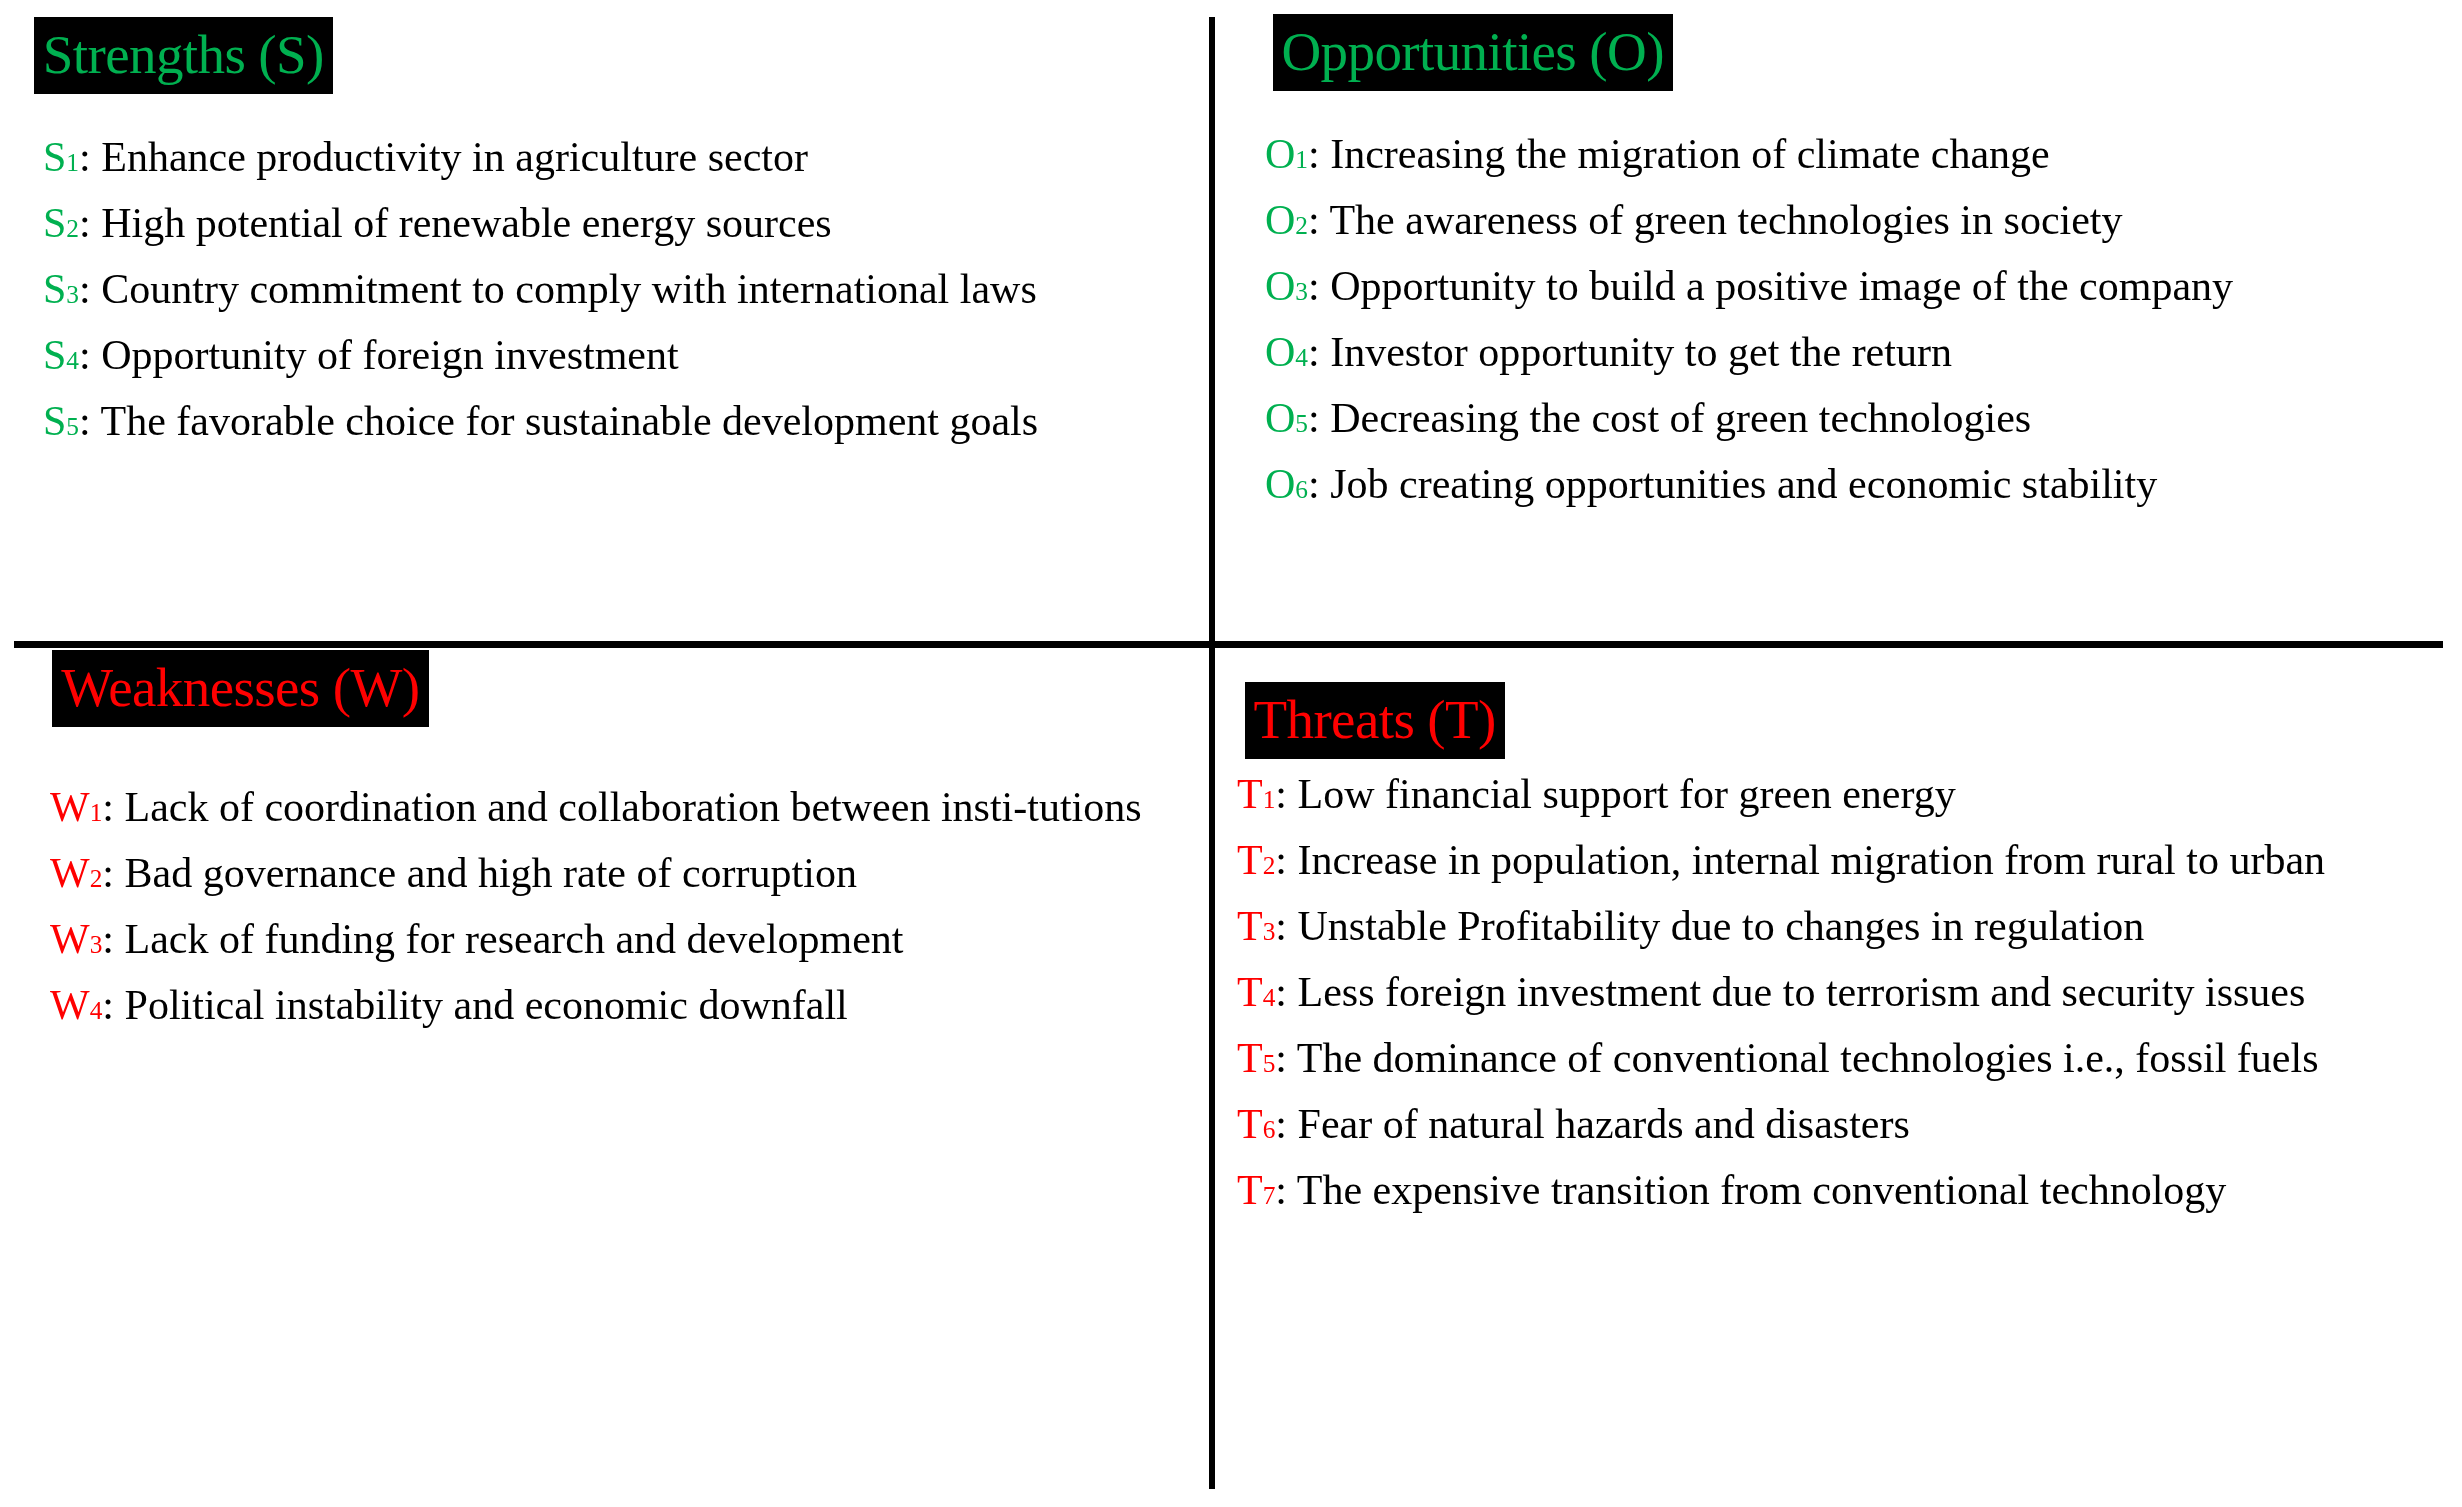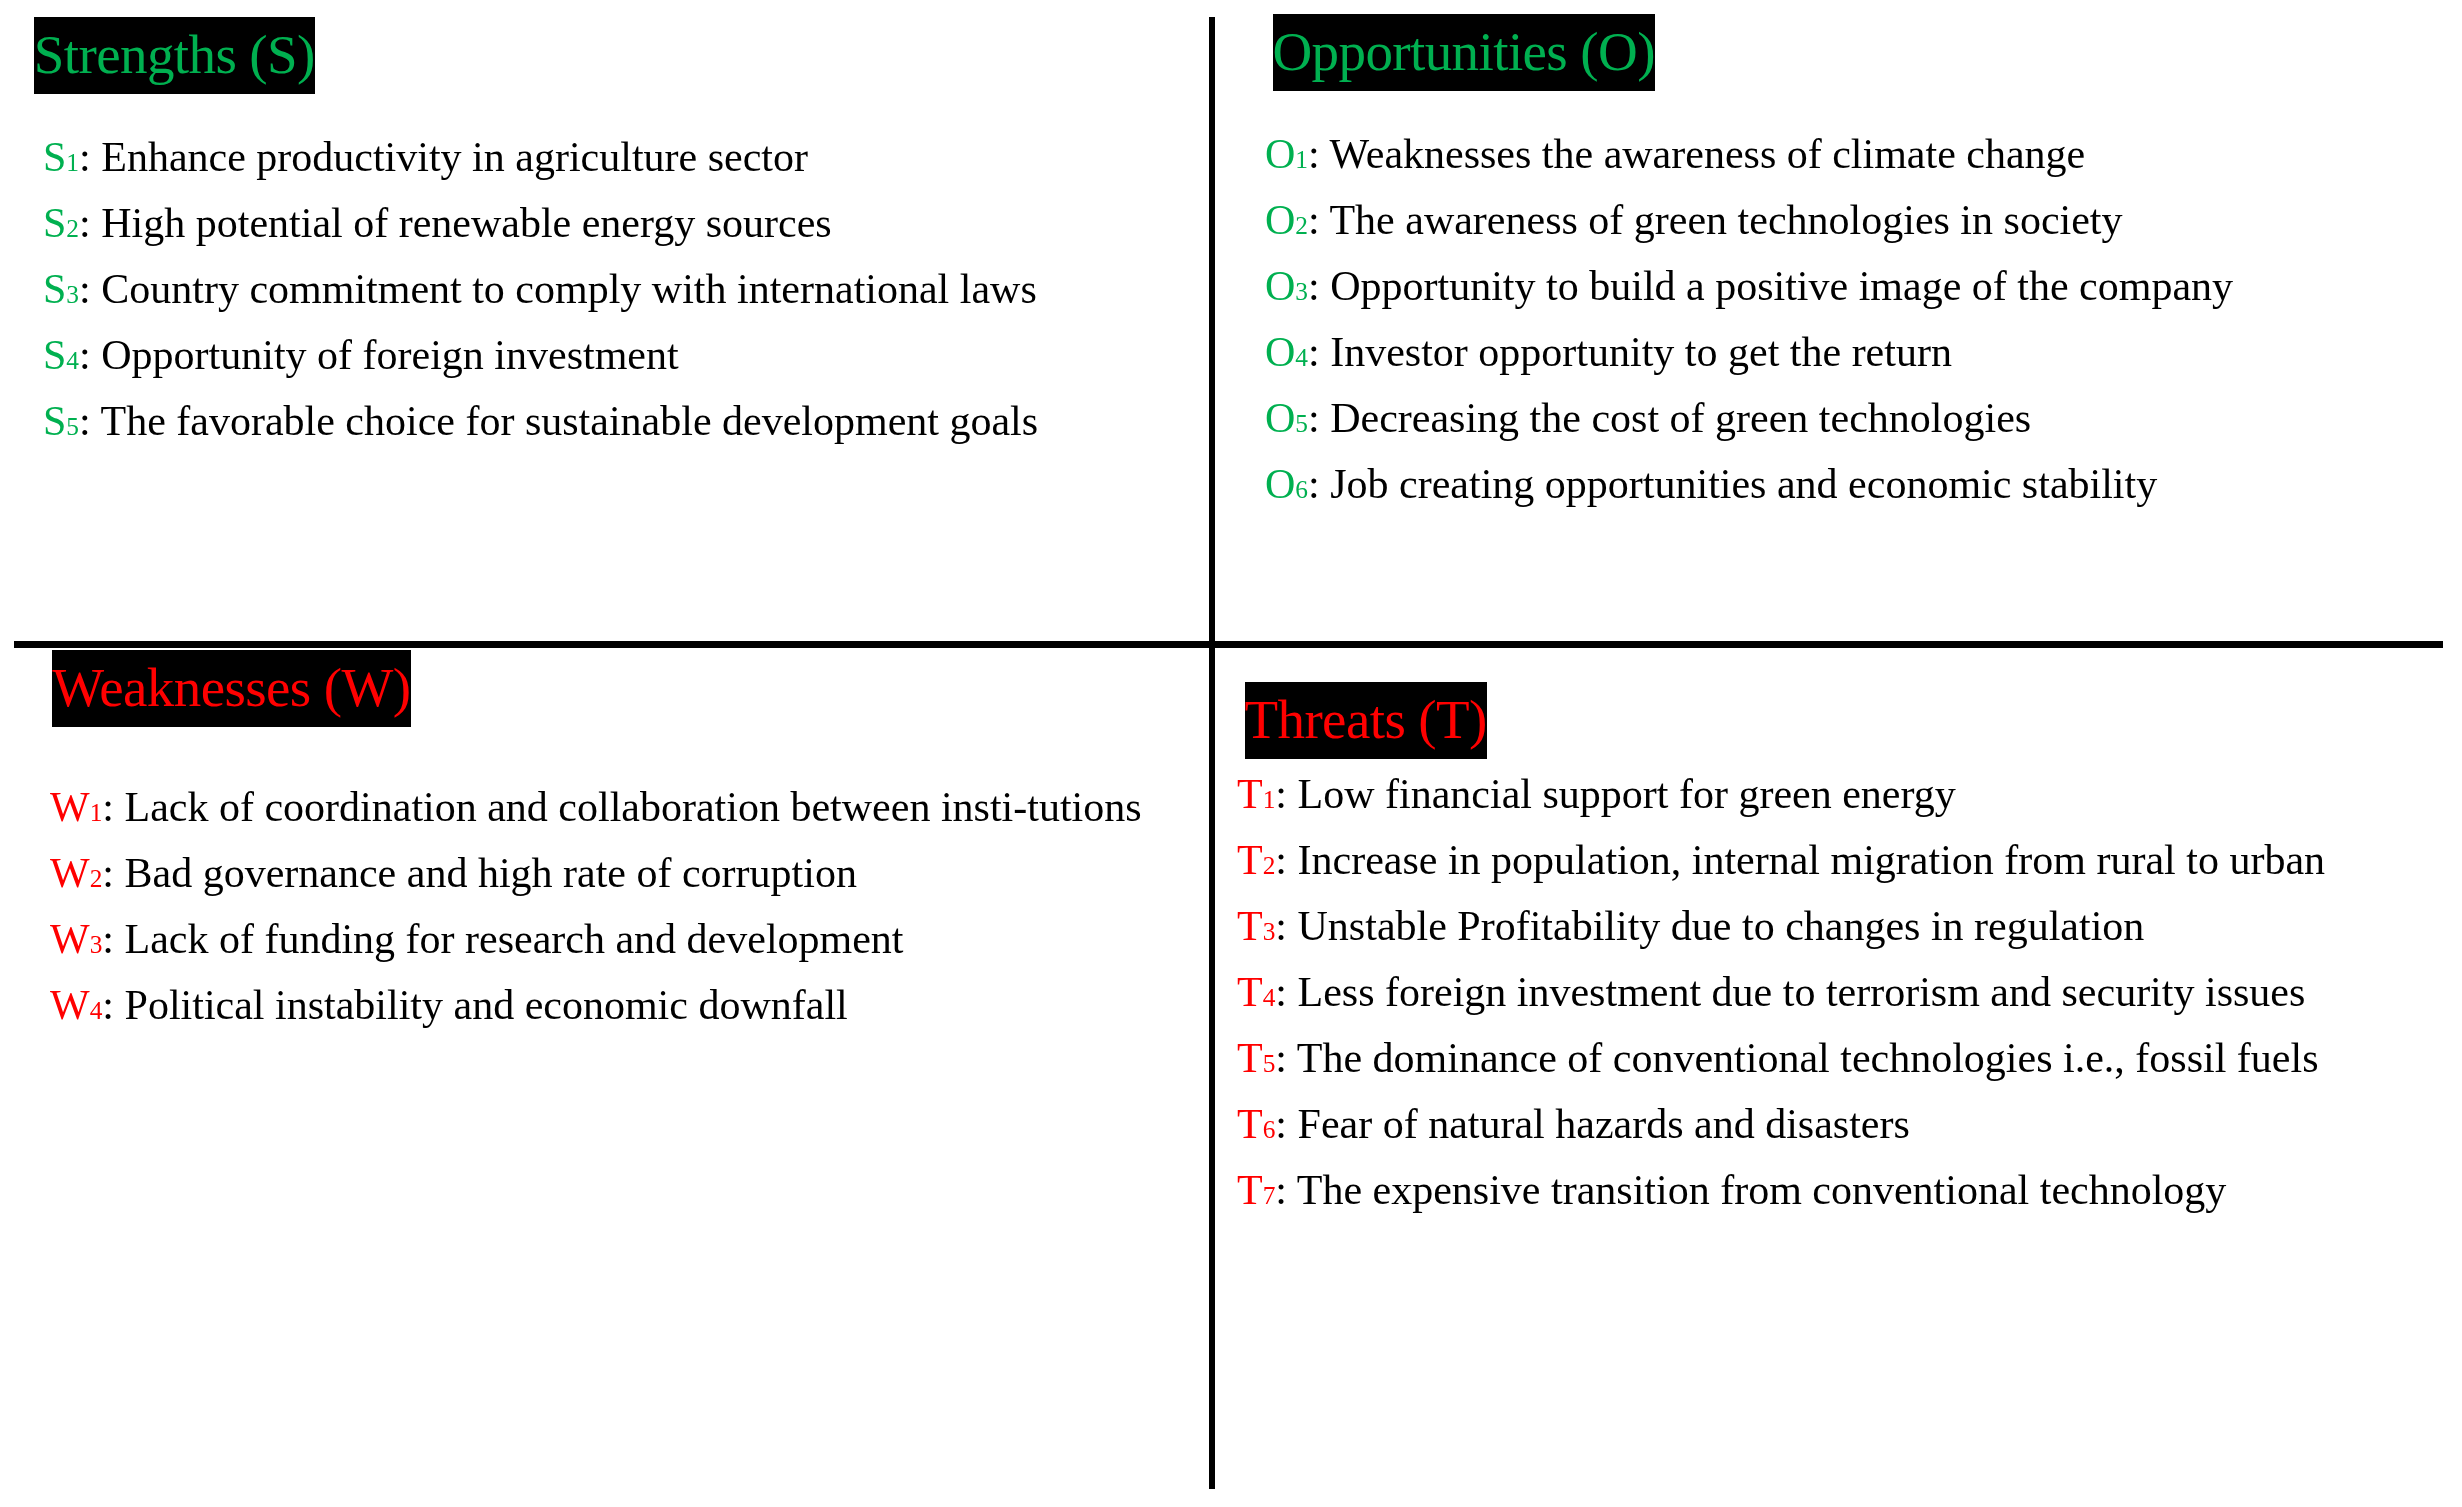--- a/index.html
+++ b/index.html
@@ -39,21 +39,21 @@
   .q-o { left: 1237px; top: 14px; width: 1201px; margin-left: 28px; }
   .q-w { left: 50px;  top: 650px; }
   .q-t { left: 1237px; top: 650px; width: 1201px; }
 
   .header {
     display: inline-block;
     background: #000000;
     font-size: 55px;
     line-height: 76px;
     height: 77px;
-    padding: 0 0;
+    padding: 0 9px;
     letter-spacing: -0.6px;
     white-space: nowrap;
   }
   .q-s .header { margin-left: -9.2px; }
   .q-o .header { margin-left: 7.5px; }
   .q-w .header { margin-left: 2.3px; }
   .q-t .header { margin-left: 7.5px; margin-top: 32px; }
 
   .green { color: #00B050; }
   .red { color: #FF0000; }
@@ -95,21 +95,21 @@
     <li class="item"><span class="code green"><span>S</span><sub>2</sub></span><span>:</span><span class="text"> High potential of renewable energy sources</span></li>
     <li class="item"><span class="code green"><span>S</span><sub>3</sub></span><span>:</span><span class="text"> Country commitment to comply with international laws</span></li>
     <li class="item"><span class="code green"><span>S</span><sub>4</sub></span><span>:</span><span class="text"> Opportunity of foreign investment</span></li>
     <li class="item"><span class="code green"><span>S</span><sub>5</sub></span><span>:</span><span class="text"> The favorable choice for sustainable development goals</span></li>
   </ul>
 </section>
 
 <section class="quadrant q-o">
   <div class="header green">Opportunities (O)</div>
   <ul class="items">
-    <li class="item"><span class="code green"><span>O</span><sub>1</sub></span><span>:</span><span class="text"> Weaknesses the awareness of climate change</span></li>
+    <li class="item"><span class="code green"><span>O</span><sub>1</sub></span><span>:</span><span class="text"> Increasing the migration of climate change</span></li>
     <li class="item"><span class="code green"><span>O</span><sub>2</sub></span><span>:</span><span class="text"> The awareness of green technologies in society</span></li>
     <li class="item"><span class="code green"><span>O</span><sub>3</sub></span><span>:</span><span class="text"> Opportunity to build a positive image of the company</span></li>
     <li class="item"><span class="code green"><span>O</span><sub>4</sub></span><span>:</span><span class="text"> Investor opportunity to get the return</span></li>
     <li class="item"><span class="code green"><span>O</span><sub>5</sub></span><span>:</span><span class="text"> Decreasing the cost of green technologies</span></li>
     <li class="item"><span class="code green"><span>O</span><sub>6</sub></span><span>:</span><span class="text"> Job creating opportunities and economic stability</span></li>
   </ul>
 </section>
 
 <section class="quadrant q-w">
   <div class="header red">Weaknesses (W)</div>

